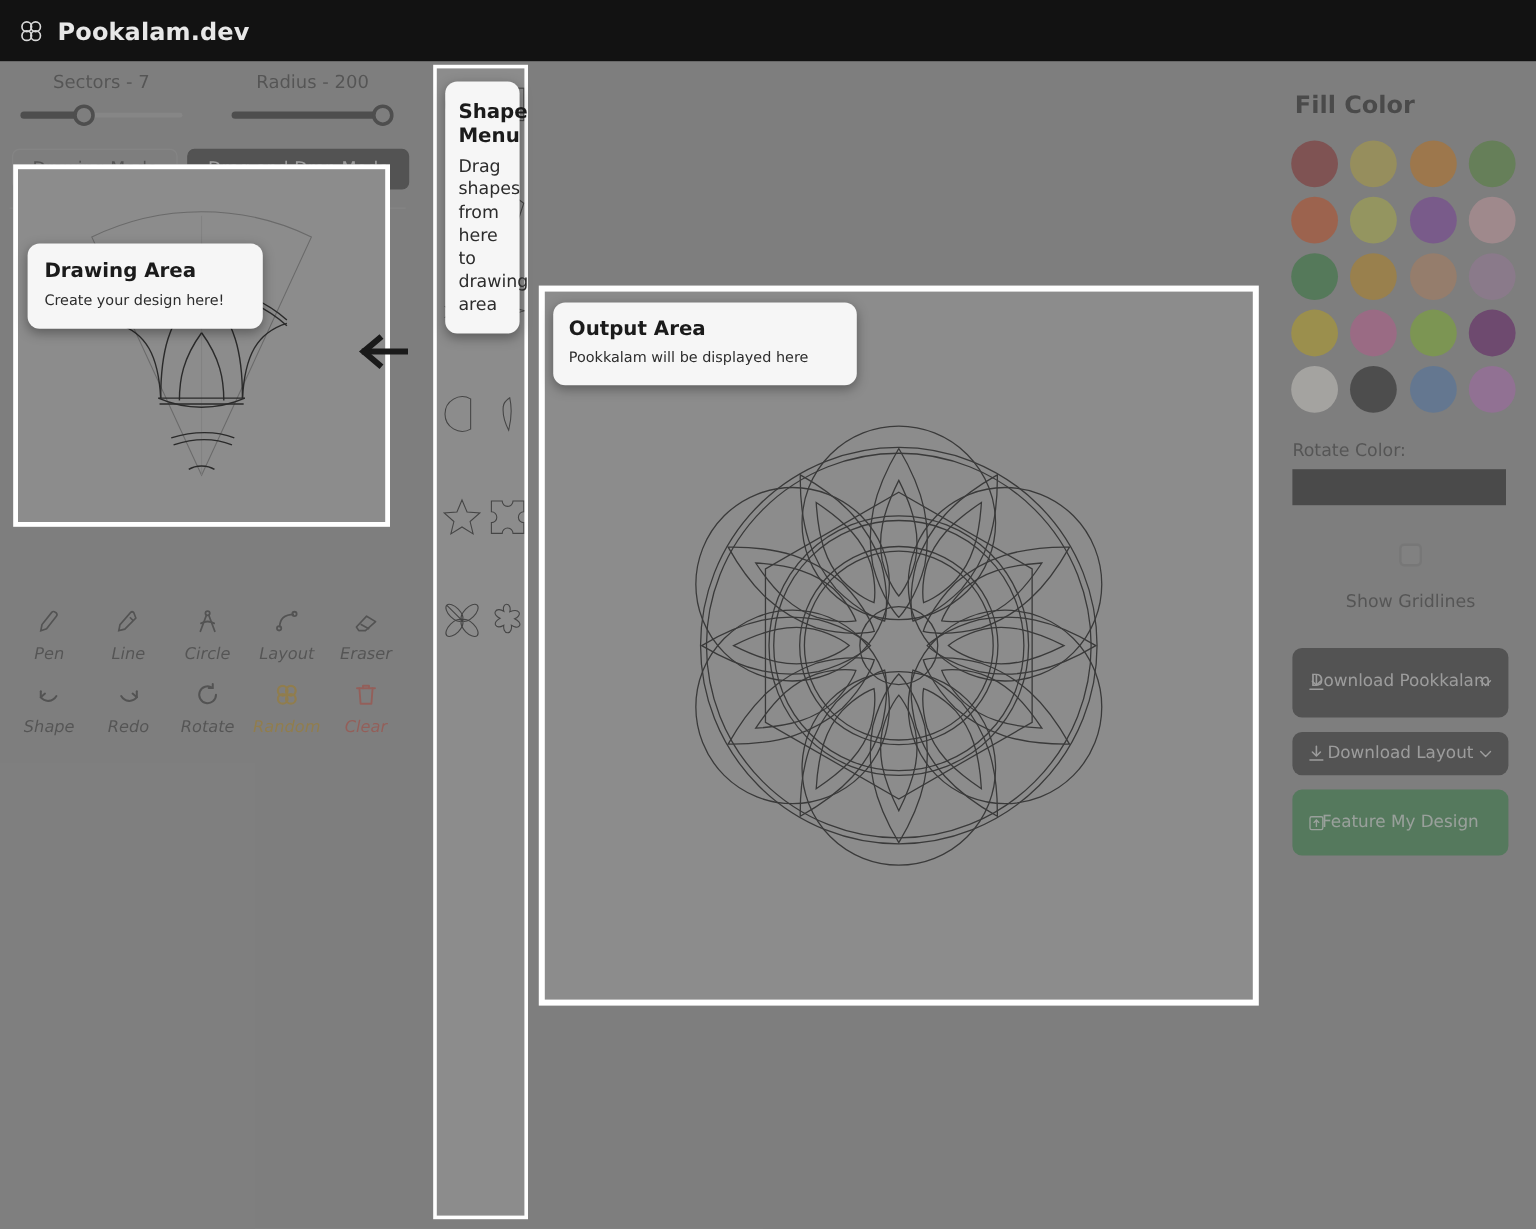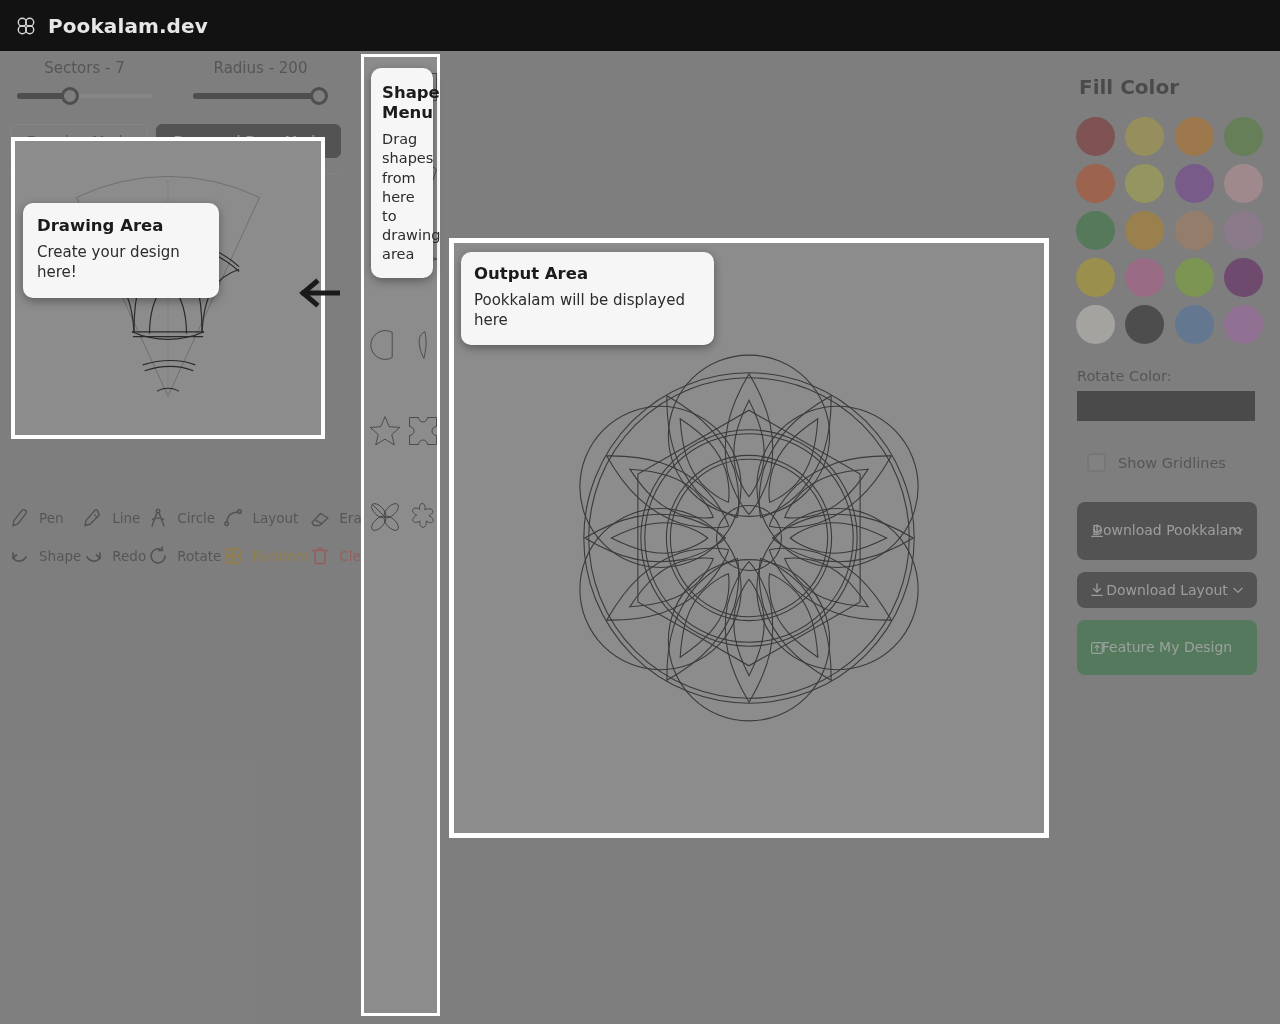--- a/index.html
+++ b/index.html
@@ -115,41 +115,41 @@
     background: #f6f6f6;
     border-radius: 10px;
     box-shadow: 0 3px 10px rgba(0,0,0,0.35);
     z-index: 70;
   }
   .tip-title {
     font-size: 16.5px; font-weight: bold; color: #1b1b1b;
     line-height: 1.22;
   }
   .tip-body {
-    font-size: 15px; color: #2c2c2c; line-height: 1.32;
+    font-size: 12px; color: #2c2c2c; line-height: 1.32;
     margin-top: 7px;
   }
   #tip-drawing { left: 23px; top: 203px; width: 196px; padding: 13px 14px 15px 14px; }
   #tip-shape   { left: 371px; top: 68px; width: 62px; padding: 15px 10px 14px 11px; }
   #tip-shape .tip-title { font-size: 16.5px; }
   #tip-shape .tip-body { font-size: 14.5px; }
   #tip-output  { left: 461px; top: 252px; width: 253px; padding: 12px 16px 14px 13px; }
 
   
   .tools {
     position: absolute; left: 8px; top: 455px;
     width: 330px;
   }
   .tool-grid {
     display: grid; grid-template-columns: repeat(5, 1fr);
     row-gap: 14px;
   }
   .tool {
-    display: flex; flex-direction: row; align-items: center;
-    gap: 7px; cursor: pointer;
+    display: flex; flex-direction: column; align-items: center;
+    gap: 7px; cursor: pointer; font-style: italic;
   }
   .tool-icon { width: 24px; height: 24px; display: block; }
   .tool-label { font-size: 13.5px; color: #1d1d1d; }
   .tool-label.random { color: #b8860b; }
   .tool-label.clear  { color: #c0392b; }
 
   
   .shape-menu {
     position: absolute; left: 361px; top: 54px;
     width: 79px; height: 962px;
@@ -198,22 +198,22 @@
     cursor: pointer;
   }
   .custom-label {
     margin: 24px 0 7px 2px; font-size: 14.5px; color: #1d1d1d;
   }
   .custom-color {
     width: 178px; height: 30px; background: #000000;
     border: none; cursor: pointer; display: block; margin-left: 2px;
   }
   .gridline-row {
-    display: flex; align-items: center; gap: 12px;
-    margin: 32px 0 0 12px; cursor: pointer;
+    display: flex; align-items: center; gap: 22px;
+    margin: 32px 0 0 12px; cursor: pointer; flex-direction: column;
   }
   .checkbox {
     width: 19px; height: 19px; border: 2px solid #777;
     border-radius: 4px; background: #909090;
   }
   .gridline-label { font-size: 14.5px; color: #1d1d1d; }
 
   .action-btn {
     width: 180px; margin: 0 0 12px 2px;
     border-radius: 8px; border: none;

